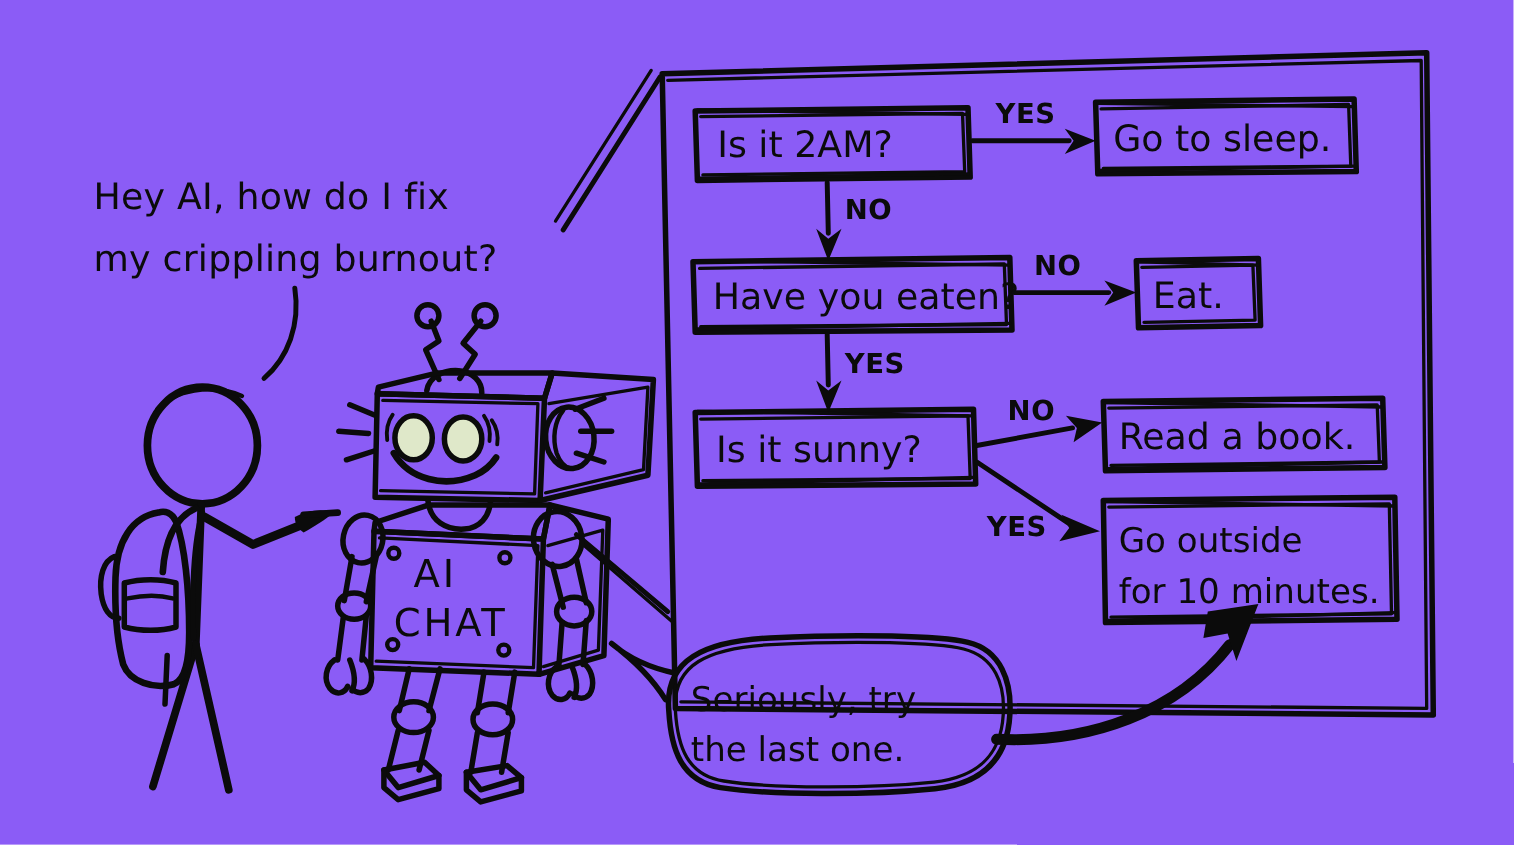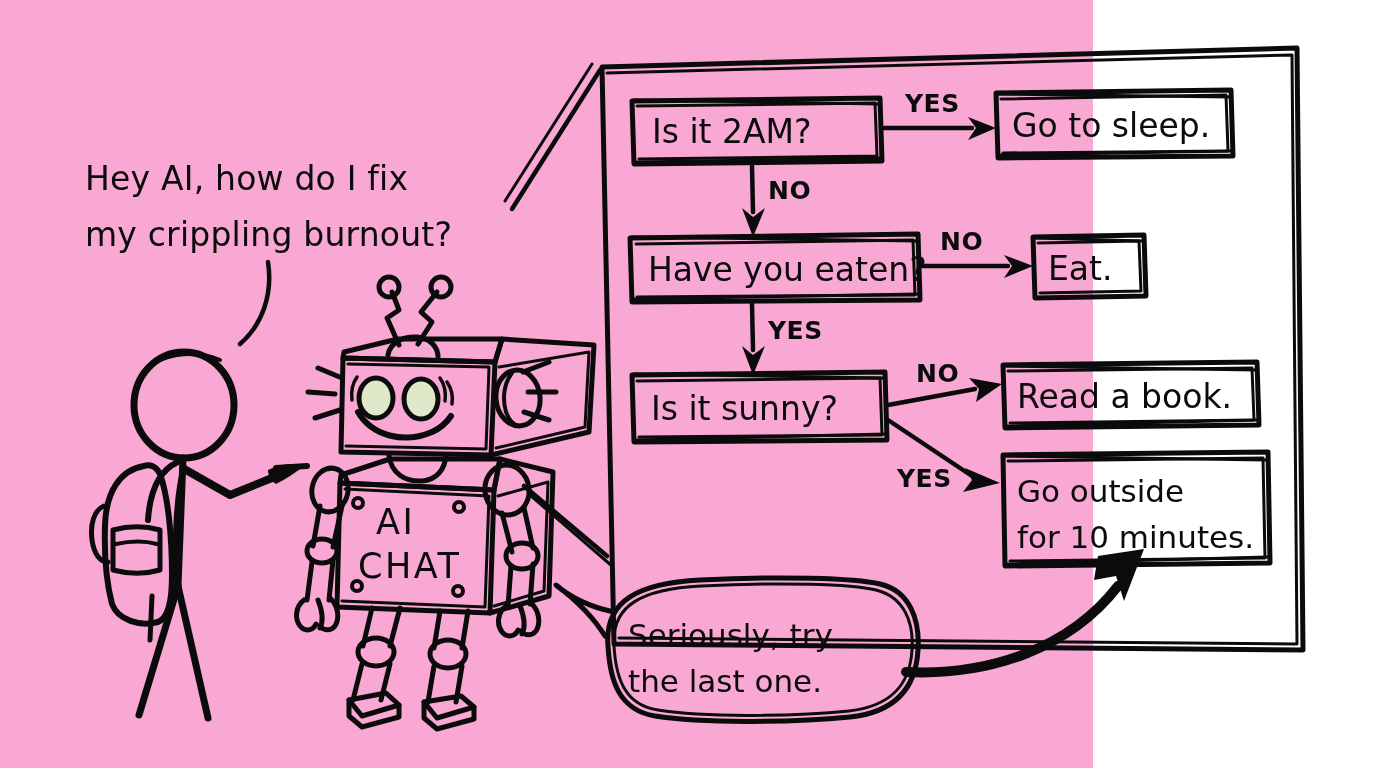--- a/index.html
+++ b/index.html
@@ -9,23 +9,23 @@
     background: #ffffff;
   }
   body {
     width: 1376px;
     height: 768px;
     overflow: hidden;
     font-family: "DejaVu Sans", sans-serif;
   }
   #scene {
     position: relative;
-    width: 1093px;
+    width: 1376px;
     height: 768px;
-    background: #f9a8d4;
+    background: #8b5cf6;
   }
   #scene svg {
     position: absolute;
     top: 0;
     left: 0;
     width: 1376px;
     height: 768px;
   }
   .ink {
     fill: none;

